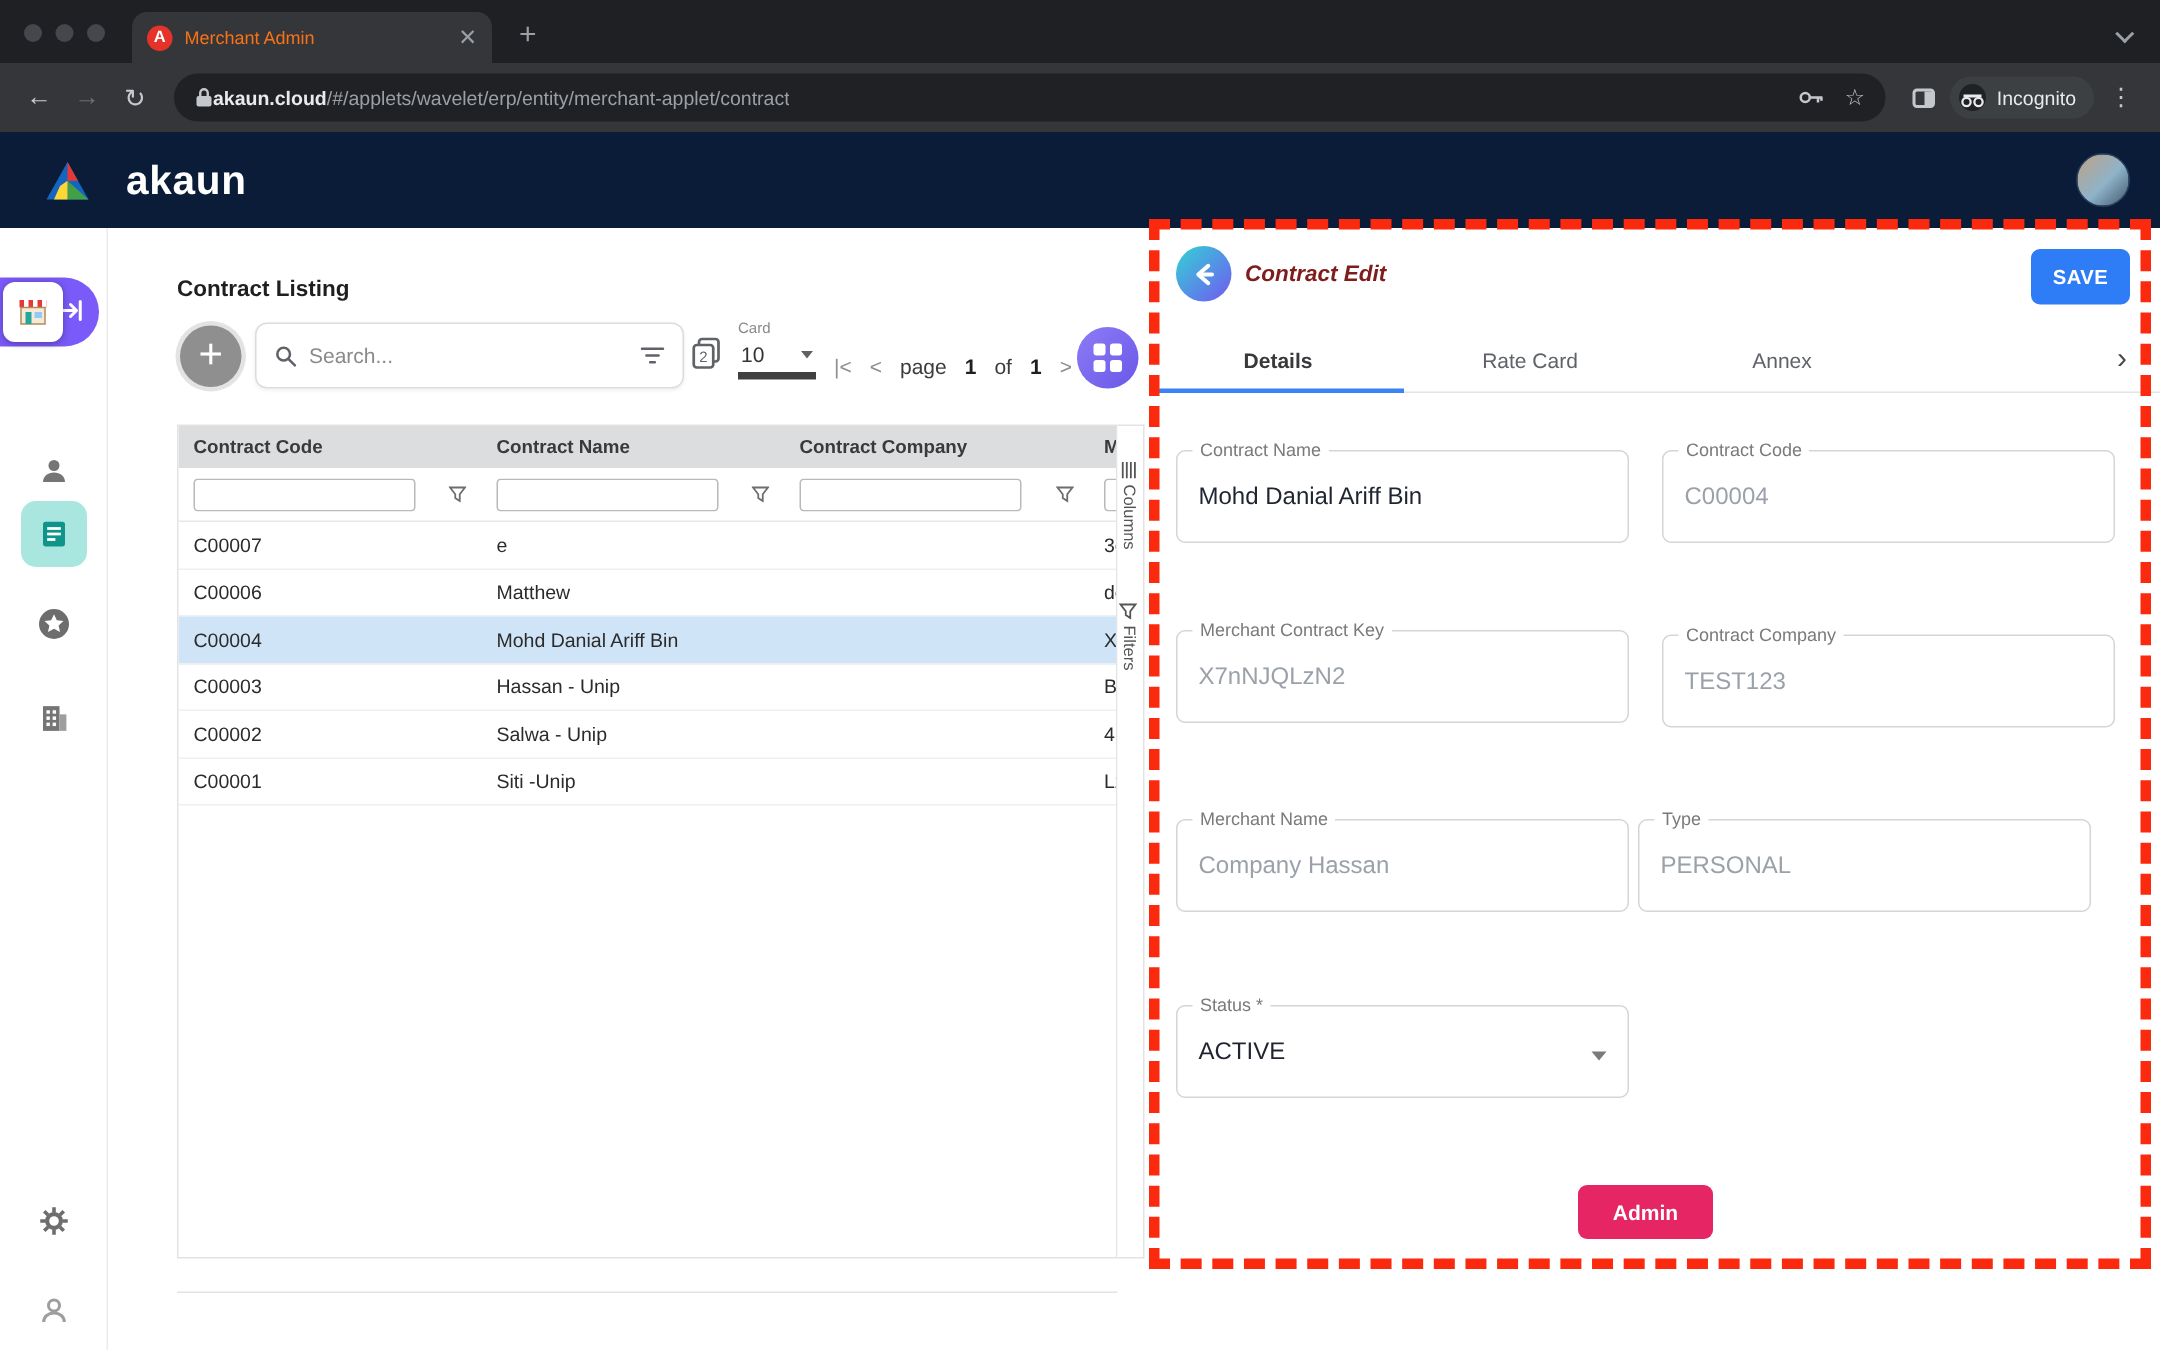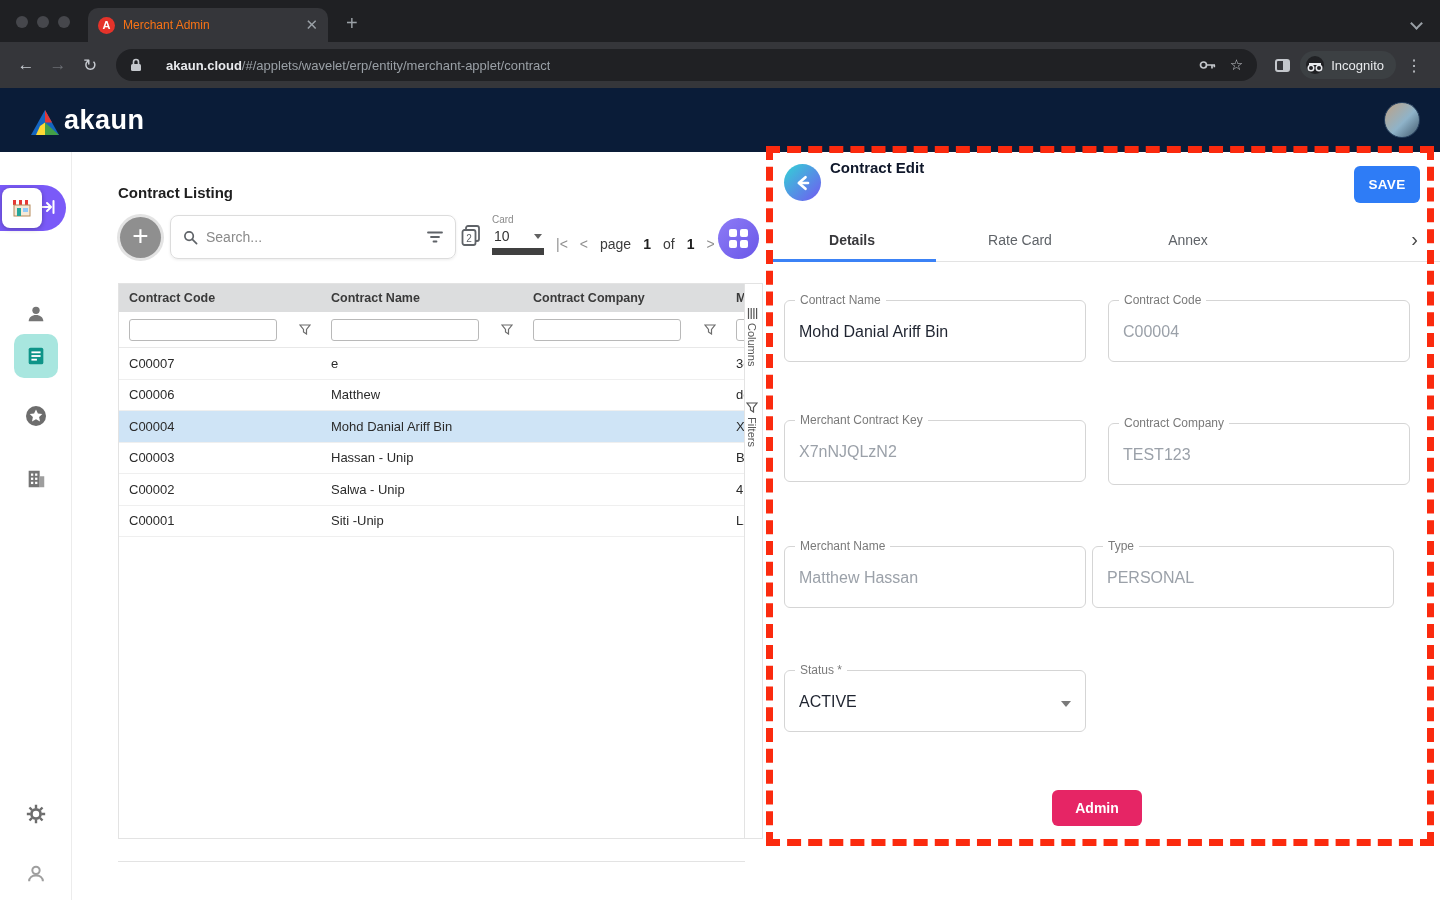--- a/index.html
+++ b/index.html
@@ -21,39 +21,39 @@
   .tabs-chevron { position:absolute; right:18px; top:14px; width:10px; height:10px; }
   .chev-d { width:9px; height:9px; border-right:2px solid #9aa0a6; border-bottom:2px solid #9aa0a6;
             transform:rotate(45deg); display:inline-block; }
 
   .toolbar { position:absolute; top:42px; left:0; right:0; height:46px; background:#35363a;
              display:flex; align-items:center; padding:0 12px; gap:4px; }
   .nav-ic { width:28px; height:28px; display:flex; align-items:center; justify-content:center;
             color:#c7cbd1; font-size:17px; }
   .nav-ic.dim { color:#6b6e73; }
   .omnibox { flex:1; height:32px; background:#202124; border-radius:16px; display:flex;
-             align-items:center; padding:0 14px; gap:24px; margin:0 8px; }
+             align-items:center; padding:0 14px; gap:0; margin:0 8px; }
   .url { font-size:13px; color:#9aa0a6; white-space:nowrap; overflow:hidden; }
   .url b { color:#e8eaed; font-weight:bold; }
   .omni-right { margin-left:auto; display:flex; gap:14px; align-items:center; }
   .bar-ic { color:#c4c7cc; font-size:15px; display:flex; align-items:center; }
   .panel-ic { width:15px; height:13px; border:2px solid #c4c7cc; border-radius:3px; position:relative; }
   .panel-ic::after { content:""; position:absolute; right:0; top:0; bottom:0; width:5px; background:#c4c7cc; }
   .incog { display:flex; align-items:center; gap:7px; background:#3c4043; border-radius:14px;
            height:28px; padding:0 12px 0 6px; color:#e8eaed; font-size:13px; }
   .spy { width:18px; height:18px; border-radius:50%; background:#202124; position:relative; }
   .spy::before { content:""; position:absolute; left:3px; right:3px; top:7px; height:2px; background:#e8eaed; }
   .spy::after { content:""; position:absolute; left:3px; top:10px; width:4px; height:4px; border-radius:50%;
                 box-shadow:0 0 0 1.5px #e8eaed, 8px 0 0 -0px #202124, 8px 0 0 1.5px #e8eaed; }
   .kebab { color:#c4c7cc; font-size:16px; letter-spacing:0; padding:0 6px; }
 
   
   .appheader { position:absolute; top:88px; left:0; right:0; height:64px; background:#0a1c38;
                display:flex; align-items:center; padding:0 30px; }
-  .logo { display:flex; align-items:flex-end; gap:4px; }
+  .logo { display:flex; align-items:center; gap:24px; }
   .logo-text { color:#fff; font-size:27px; font-weight:bold; letter-spacing:.5px; }
   .avatar { position:absolute; right:20px; top:14px; width:36px; height:36px; border-radius:50%;
             background:linear-gradient(135deg,#bfa184 0%,#8fb3c9 55%,#41586b 100%); border:1px solid #27405e; }
 
   
   .sidebar { position:absolute; top:152px; left:0; width:72px; bottom:0; background:#fff;
              border-right:1px solid #ececec; }
   .store-item { position:absolute; top:33px; left:0; width:66px; height:46px; }
   .store-pill { position:absolute; inset:0; background:#7a5af8; border-radius:0 23px 23px 0; }
   .store-card { position:absolute; left:2px; top:3px; width:40px; height:40px; background:#fff;
@@ -68,21 +68,21 @@
   .add-btn { position:absolute; left:120px; top:217px; width:41px; height:41px; border-radius:50%;
              background:#8f8f8f; box-shadow:0 0 0 3px #e3e3e3; color:#fff; font-size:28px; line-height:38px;
              text-align:center; font-weight:300; }
   .search-box { position:absolute; left:170px; top:215px; width:286px; height:44px; border:1px solid #dcdcdc;
                 border-radius:8px; box-shadow:0 1px 3px rgba(0,0,0,.08); display:flex; align-items:center; padding:0 12px; gap:8px; }
   .search-box input { flex:1; border:none; outline:none; font-size:14px; color:#333;
                       font-family:"Liberation Sans",sans-serif; }
   .search-box input::placeholder { color:#8a8a8a; }
   .rows-ctl { position:absolute; left:492px; top:214px; width:54px; }
   .rows-ctl .rows-lbl { font-size:10px; color:#8a8a8a; }
-  .rows-val { display:flex; align-items:center; justify-content:space-between; border-bottom:7px solid #404040;
+  .rows-val { display:flex; align-items:center; justify-content:space-between; border-bottom:5px solid #404040;
               padding:3px 2px 4px; font-size:14px; color:#333; width:52px; }
   .caret { width:0; height:0; border-left:4px solid transparent; border-right:4px solid transparent;
            border-top:5px solid #616161; }
   .pages-ic { position:absolute; left:460px; top:224px; }
   .pagination { position:absolute; left:556px; top:236px; display:flex; align-items:center; gap:12px;
                 color:#8f8f8f; font-size:14px; }
   .pagination .pg-txt { color:#3c3c3c; font-size:14px; }
   .pagination .pg-num { font-weight:bold; color:#1f1f1f; }
   .grid-btn { position:absolute; left:718px; top:218px; width:41px; height:41px; border-radius:50%;
               background:linear-gradient(135deg,#8d7cf6,#6a57e8); display:flex; align-items:center; justify-content:center; }
@@ -108,21 +108,21 @@
   .rail { position:absolute; left:745px; top:283px; width:18px; height:556px; border:1px solid #e3e3e3;
           border-left:none; background:#fff; }
   .rail-group { position:absolute; left:1px; display:flex; flex-direction:column; align-items:center; gap:4px; }
   .rail-label { writing-mode:vertical-rl; font-size:11px; color:#555; }
   .listing-bottom-line { position:absolute; left:118px; top:861px; width:627px; border-top:1px solid #e3e3e3; }
 
   
   .editor { position:absolute; left:768px; top:152px; right:0; bottom:0; background:#fff; }
   .back-btn { position:absolute; left:16px; top:12px; width:37px; height:37px; border-radius:50%;
               background:linear-gradient(135deg,#38c7d8 10%,#6f5ef0 95%); display:flex; align-items:center; justify-content:center; }
-  .editor-title { position:absolute; left:62px; top:7px; font-size:15px; font-weight:bold; color:#0f172a; }
+  .editor-title { position:absolute; left:62px; top:22px; font-size:15px; font-weight:bold; color:#7f1d1d;font-style:italic; }
   .save-btn { position:absolute; right:20px; top:14px; width:66px; height:37px; background:#2e7cf6;
               border-radius:6px; color:#fff; font-size:13.5px; font-weight:bold; display:flex;
               align-items:center; justify-content:center; letter-spacing:.3px; }
   .tabsbar { position:absolute; left:0; right:0; top:66px; height:44px; border-bottom:1px solid #e3e3e3;
              display:flex; align-items:center; }
   .etab { width:168px; text-align:center; font-size:14px; color:#5f6368; height:44px; line-height:44px; }
   .etab.active { color:#39393c; border-bottom:3px solid #3b82f6; font-weight:bold; }
   .tabs-next { position:absolute; right:22px; top:10px; font-size:20px; color:#4a4a4a; }
 
   .field { position:absolute; height:62px; width:302px; border:1px solid #d5d5d5; border-radius:6px; background:#fff; }
@@ -446,21 +446,21 @@
       <span class="flabel">Merchant Contract Key</span>
       <div class="fvalue muted">X7nNJQLzN2</div>
     </div>
     <div class="field" style="left:340px; top:271px">
       <span class="flabel">Contract Company</span>
       <div class="fvalue muted">TEST123</div>
     </div>
 
     <div class="field" style="left:16px; top:394px">
       <span class="flabel">Merchant Name</span>
-      <div class="fvalue muted">Matthew Hassan</div>
+      <div class="fvalue muted">Company Hassan</div>
     </div>
     <div class="field" style="left:324px; top:394px">
       <span class="flabel">Type</span>
       <div class="fvalue muted">PERSONAL</div>
     </div>
 
     <div class="field" style="left:16px; top:518px">
       <span class="flabel">Status *</span>
       <div class="fvalue primary">ACTIVE</div>
       <span class="dd-caret"></span>

